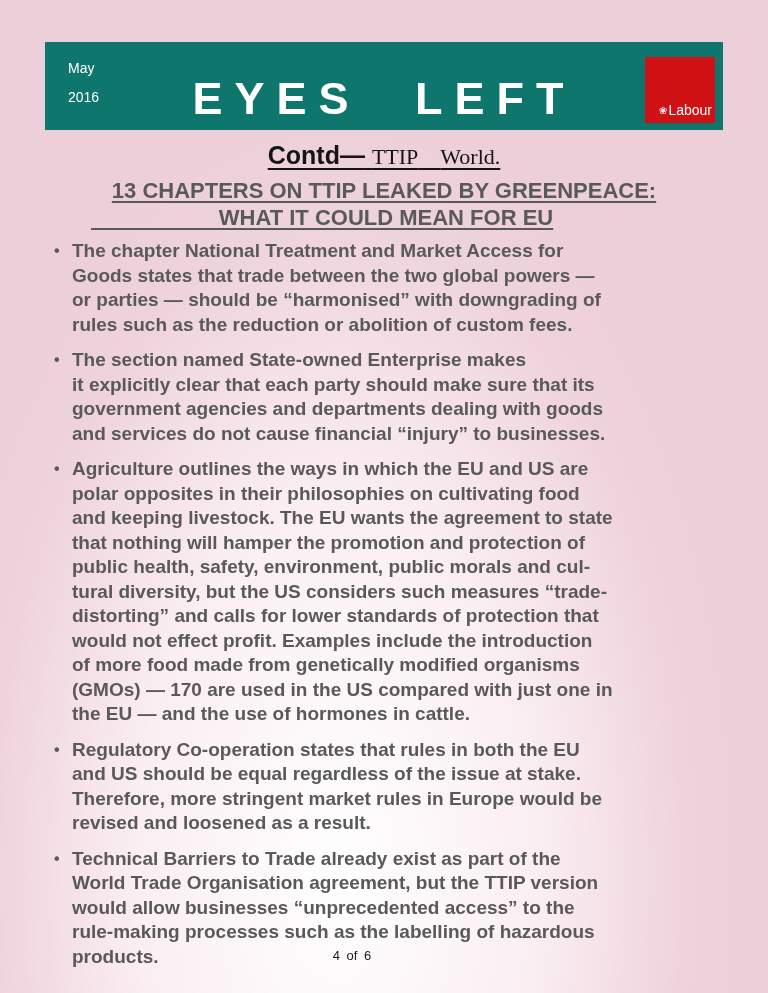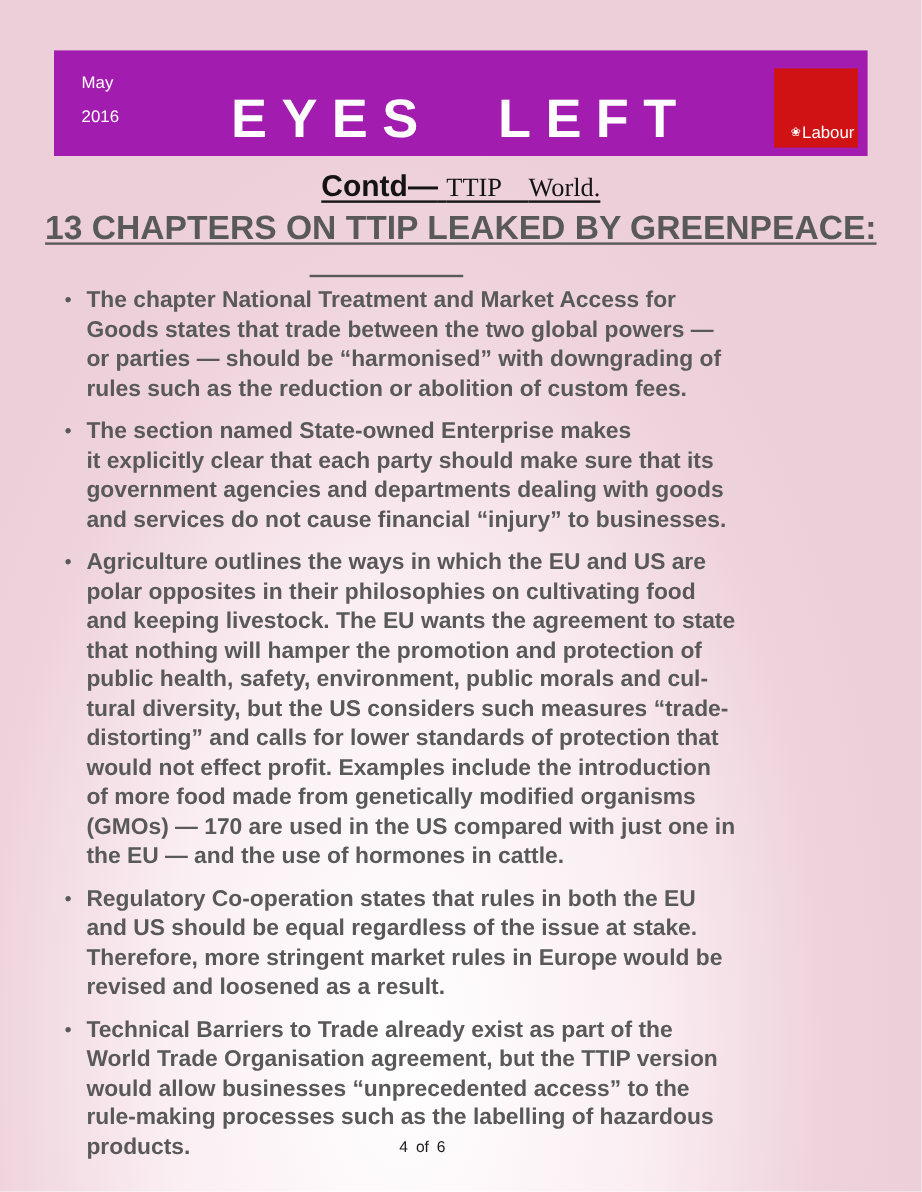--- a/index.html
+++ b/index.html
@@ -6,21 +6,21 @@
   html,body { width:768px; height:993px; }
   body {
     font-family:"Liberation Sans", sans-serif;
     background:#eed2db;
     background:radial-gradient(ellipse 55% 80% at 44% 88%, #ffffff 0%, #faeef2 48%, #efd3dc 82%, #eccfd9 100%);
     position:relative;
     overflow:hidden;
   }
   .banner {
     position:absolute; left:45px; top:42px; width:678px; height:88px;
-    background:#a21caf;
+    background:#0f766e;
   }
   .date { position:absolute; left:23px; top:18px; color:#ffffff; font-size:14px; font-weight:500; }
   .date-year { margin-top:13px;text-align:center; }
   .masthead {
     position:absolute; left:0; right:0; top:31px; text-align:center;
     color:#ffffff; font-size:45px; font-weight:bold;
     letter-spacing:12px; word-spacing:30px; white-space:nowrap;
   }
   .logo {
     position:absolute; right:8px; top:15px; width:70px; height:66px;
@@ -35,21 +35,21 @@
   .logo-label { font-size:14px; font-weight:500; letter-spacing:0; }
 
   main { padding-top:138px; }
   .title { text-align:center; color:#141414; font-size:25px; line-height:34px; white-space:nowrap; }
   .underlined { text-decoration:underline; text-decoration-thickness:2px; text-underline-offset:4px; }
   .title-lead { font-weight:bold; }
   .title-serif { font-family:"Liberation Serif", serif; font-size:22px; }
 
   .heading {
     text-align:center; color:#595959; font-weight:bold;
-    font-size:28px; line-height:27px; margin-top:3px; white-space:nowrap;
+    font-size:22px; line-height:27px; margin-top:3px; white-space:nowrap;
   }
   .heading-line { text-decoration:underline; text-decoration-thickness:2px; text-underline-offset:3px; }
   .heading-line2-wrap { position:relative; left:-62px; }
   .pre-underline {
     display:inline-block; width:128px; height:1em;
     border-bottom:2px solid #595959; vertical-align:-5px;
   }
 
   ul.bullets { list-style:none; margin-top:8px; padding:0 20px 0 72px; }
   ul.bullets li {
@@ -85,21 +85,21 @@
   </header>
 
   <main>
 
     <div class="title">
       <span class="underlined"><span class="title-lead">Contd—</span>&nbsp;<span class="title-serif">TTIP</span><span class="title-serif">&nbsp;&nbsp;&nbsp;&nbsp;</span><span class="title-serif">World.</span></span>
     </div>
 
     <div class="heading">
       <div><span class="heading-line">13 CHAPTERS ON TTIP LEAKED BY GREENPEACE:</span></div>
-      <div class="heading-line2-wrap"><span class="pre-underline"></span></div>
+      <div class="heading-line2-wrap"><span class="pre-underline"></span><span class="heading-line">WHAT IT COULD MEAN FOR EU</span></div>
     </div>
 
     <ul class="bullets">
       <li>
         <span class="dot">•</span>
         <span class="para">The chapter National Treatment and Market Access for
 Goods states that trade between the two global powers —
 or parties — should be “harmonised” with downgrading of
 rules such as the reduction or abolition of custom fees.</span>
       </li>

